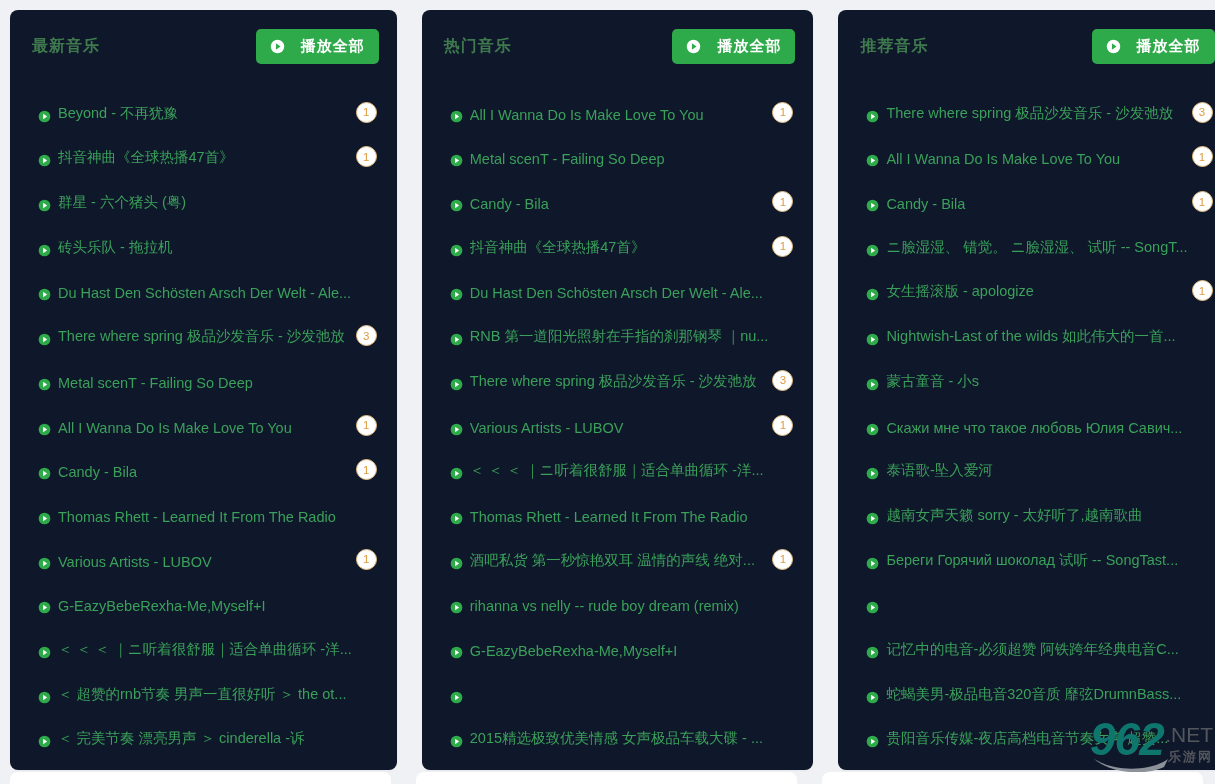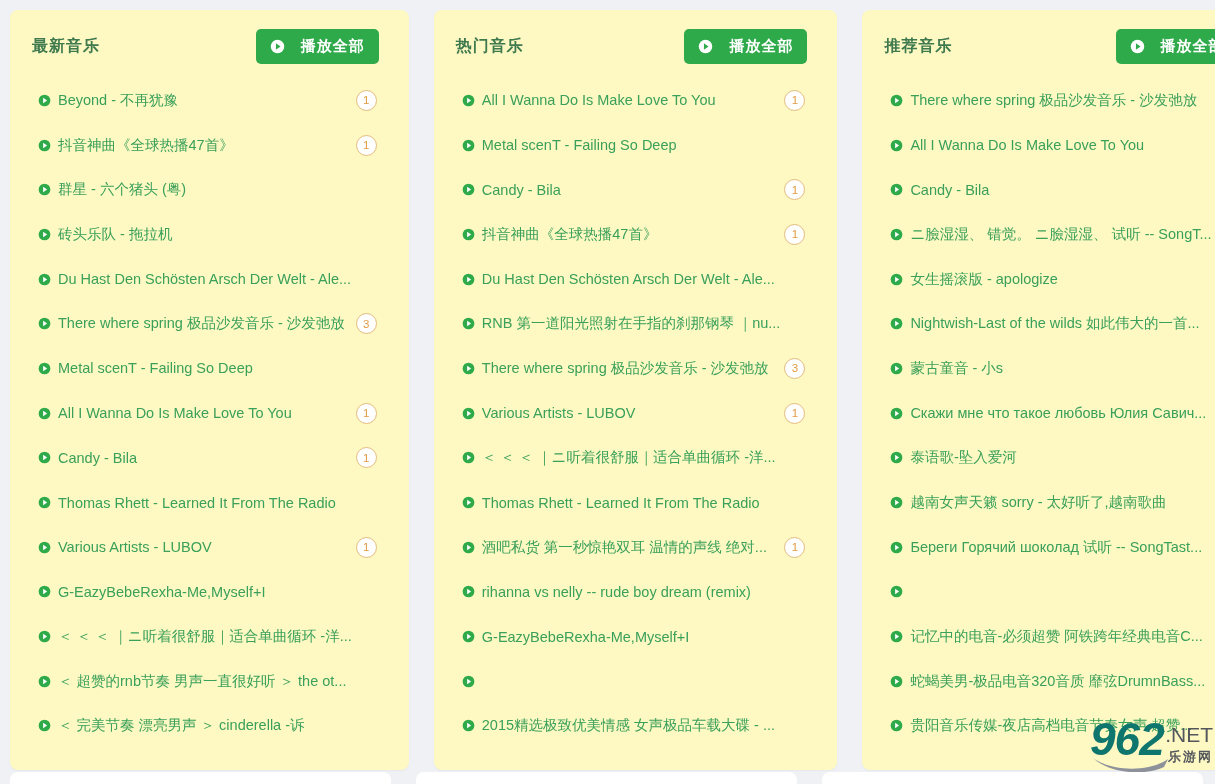--- a/index.html
+++ b/index.html
@@ -18,23 +18,23 @@
     top: 10px;
     left: 10px;
     width: 1195px;
     display: flex;
     gap: 25px;
     align-items: flex-start;
   }
 
   .card {
     width: 450px;
-    background: #fef9c3;
+    background: #0f172a;
     border-radius: 8px;
-    padding: 18px 30px 22px 16px;
+    padding: 18px 18px 22px 16px;
     box-shadow: 0 1px 2px rgba(0,0,0,0.04);
   }
 
   .card-header {
     display: flex;
     align-items: center;
     justify-content: space-between;
     height: 36px;
     margin-bottom: 14px;
   }
@@ -63,21 +63,21 @@
     cursor: pointer;
     font-family: "Liberation Sans", "DejaVu Sans", sans-serif;
   }
 
   .btn-play-icon { display: inline-flex; width: 15px; height: 15px; }
 
   .song-list { list-style: none; }
 
   .song-row {
     display: flex;
-    align-items: center;
+    align-items: flex-end;
     height: 44.7px;
     padding-left: 12px;
     padding-right: 2px;
     cursor: pointer;
   }
 
   .row-play-icon {
     flex: 0 0 auto;
     width: 13px;
     height: 13px;

